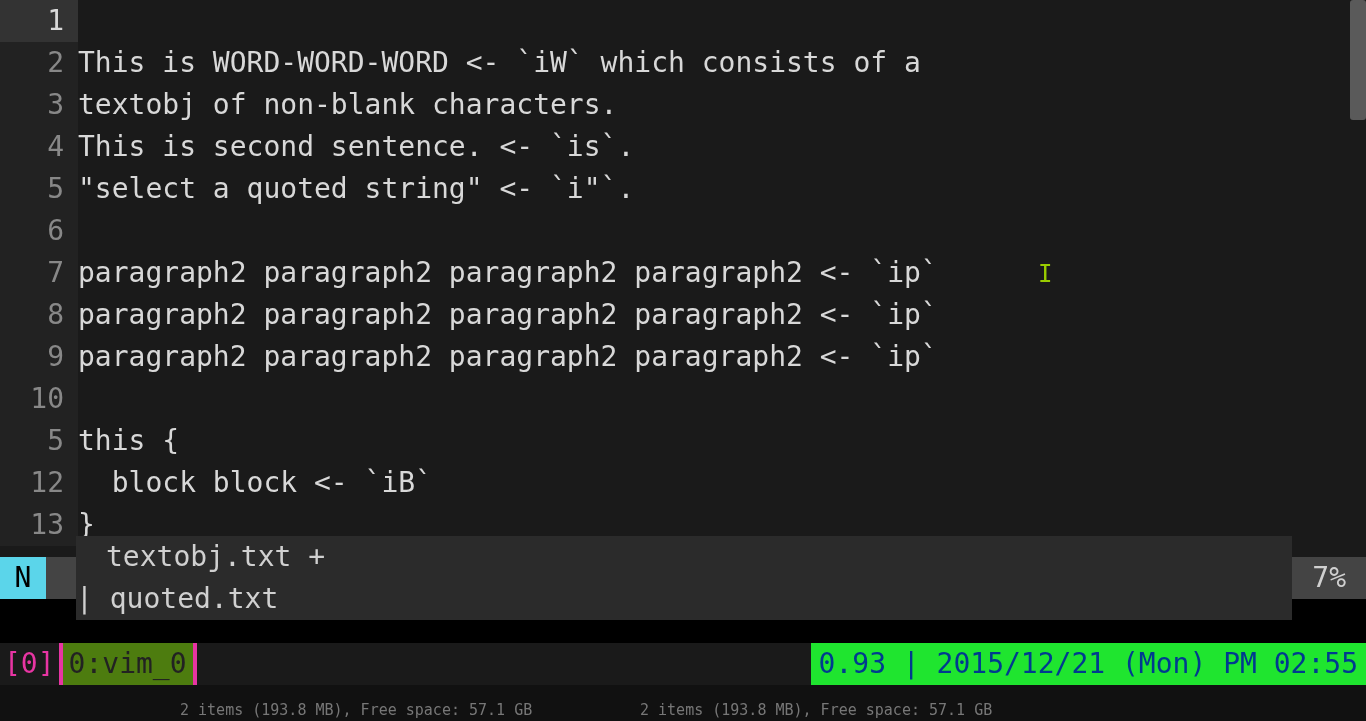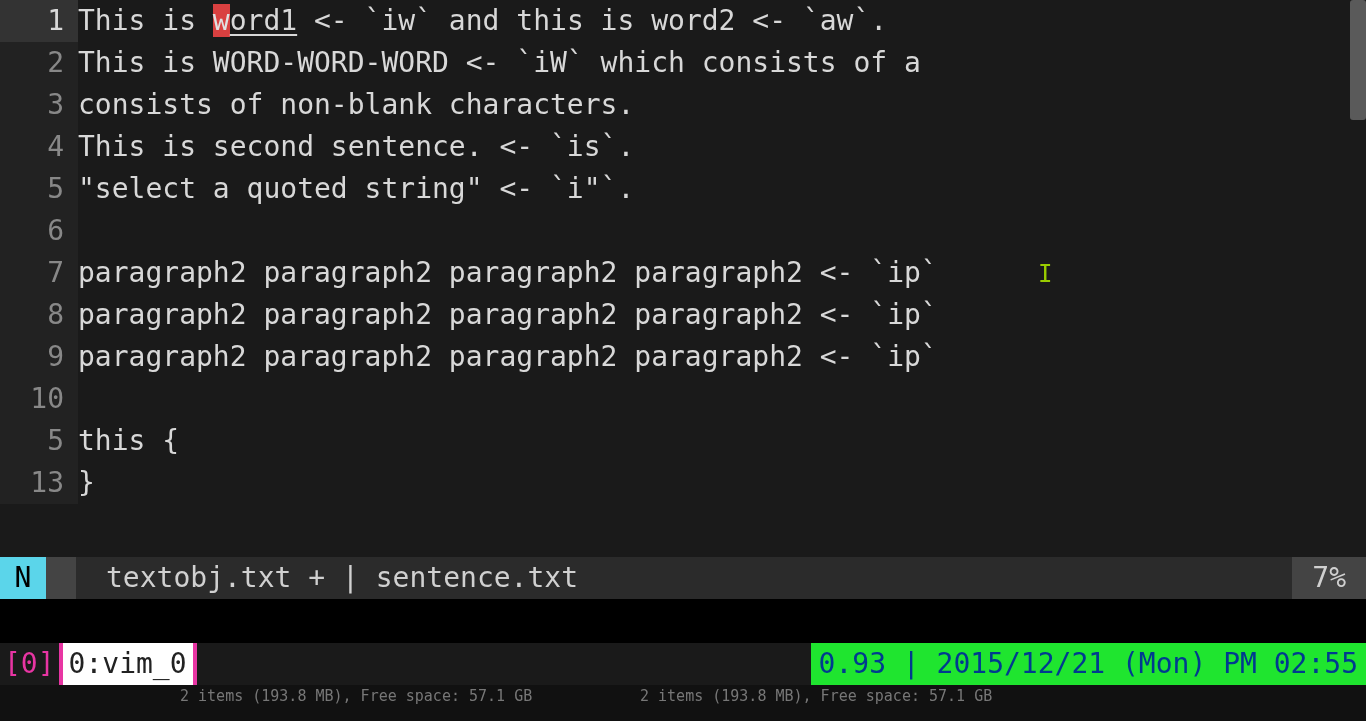--- a/index.html
+++ b/index.html
@@ -117,21 +117,21 @@
     align-items: center;
     white-space: pre;
   }
   .tmux-window {
     background: #e835a3;
     display: flex;
     align-items: center;
     padding: 0 4px;
   }
   .tmux-window-inner {
-    background: #ffffff;
+    background: #4d7c0f;
     color: #222;
     padding: 0 6px;
     height: 100%;
     display: flex;
     align-items: center;
   }
   .tmux-right {
     margin-left: auto;
     background: #1fe52f;
     color: #003b8f;
@@ -144,21 +144,21 @@
   .bottom-strip {
     position: absolute;
     bottom: 0;
     left: 0;
     right: 0;
     height: 36px;
     background: #111;
     color: #777;
     font-size: 15px;
     display: flex;
-    align-items: flex-start;
+    align-items: flex-end;
   }
   .bottom-strip .cell {
     padding-left: 180px;
     width: 460px;
     white-space: pre;
   }
   .scrollbar {
     position: absolute;
     right: 0;
     top: 0;
@@ -175,37 +175,37 @@
     background: #5a5a5a;
     border-radius: 3px;
   }
   .fileinfo-trail {
     background: #2b2b2b;
     display: inline-block;
     height: 100%;
     padding-right: 10px;
     display: flex;
     align-items: flex-start;
+    flex-direction: column;
   }
 </style>
 </head>
 <body>
 
 <div class="editor-area">
   <div class="line">
     <span class="lineno current">1</span>
-    <span class="linetext"><span>This is </span><span class="cursor-char">w</span><span class="underline-run">ord1</span><span> &lt;- `iw` and this is word2 &lt;- `aw`.</span></span>
   </div>
   <div class="line">
     <span class="lineno">2</span>
     <span class="linetext">This is WORD-WORD-WORD &lt;- `iW` which consists of a</span>
   </div>
   <div class="line">
     <span class="lineno">3</span>
-    <span class="linetext">consists of non-blank characters.</span>
+    <span class="linetext">textobj of non-blank characters.</span>
   </div>
   <div class="line">
     <span class="lineno">4</span>
     <span class="linetext">This is second sentence. &lt;- `is`.</span>
   </div>
   <div class="line">
     <span class="lineno">5</span>
     <span class="linetext">"select a quoted string" &lt;- `i"`.</span>
   </div>
   <div class="line">
@@ -224,37 +224,41 @@
     <span class="lineno">9</span>
     <span class="linetext">paragraph2 paragraph2 paragraph2 paragraph2 &lt;- `ip`</span>
   </div>
   <div class="line">
     <span class="lineno">10</span>
     <span class="linetext"></span>
   </div>
   <div class="line">
     <span class="lineno">5</span>
     <span class="linetext">this {</span>
+  </div>
+  <div class="line">
+    <span class="lineno">12</span>
+    <span class="linetext">  block block &lt;- `iB`</span>
   </div>
   <div class="line">
     <span class="lineno">13</span>
     <span class="linetext">}</span>
   </div>
 
   <span class="text-cursor-icon">I</span>
 
   <div class="scrollbar">
     <div class="scrollbar-thumb"></div>
   </div>
 </div>
 
 <div class="statusline">
   <span class="mode">N</span>
   <span class="fileinfo">
-    <span class="fileinfo-trail"><span style="padding-left:30px;">textobj.txt + </span><span>| sentence.txt</span></span>
+    <span class="fileinfo-trail"><span style="padding-left:30px;">textobj.txt + </span><span>| quoted.txt</span></span>
   </span>
   <span class="percent">7%</span>
 </div>
 
 <div class="tmuxbar">
   <span class="tmux-left">[0]</span>
   <span class="tmux-window">
     <span class="tmux-window-inner">0:vim_0</span>
   </span>
   <span class="tmux-right">0.93 | 2015/12/21 (Mon) PM 02:55</span>

